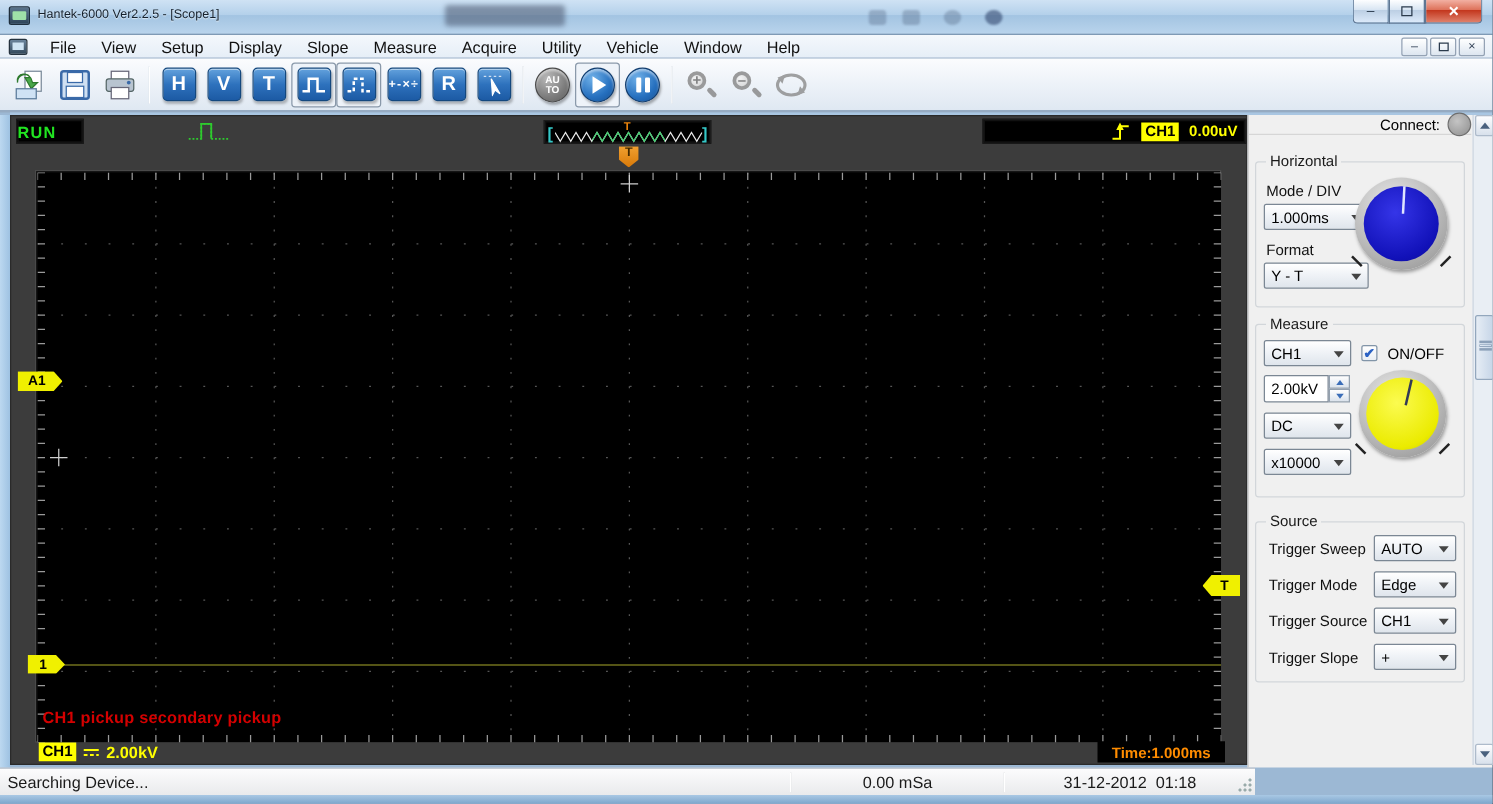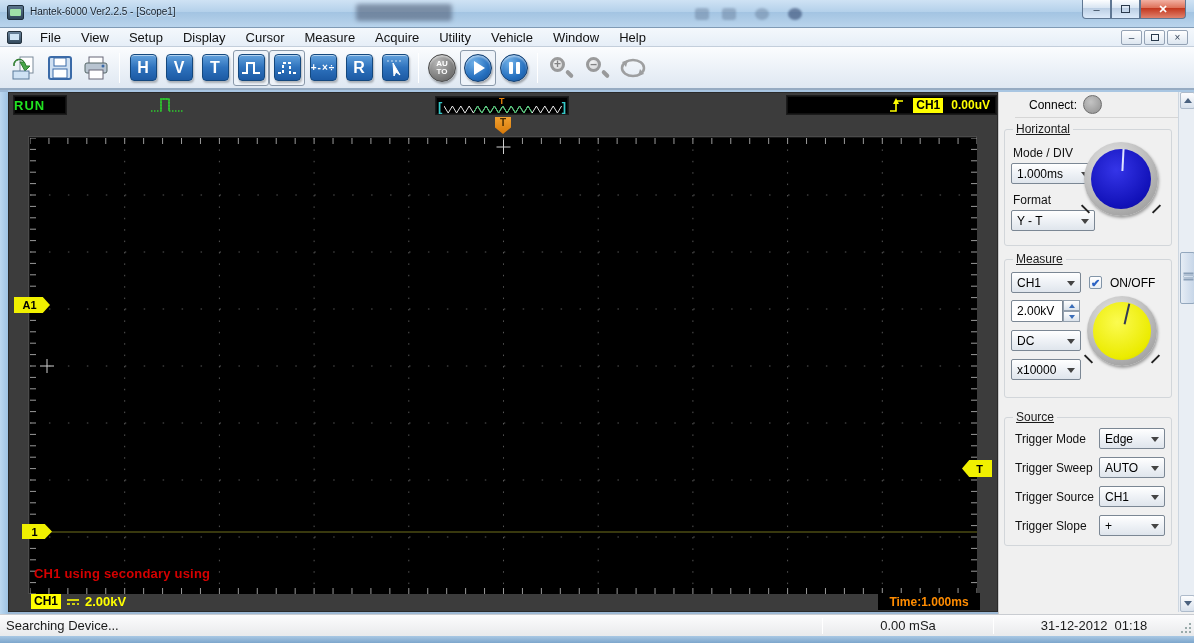--- a/index.html
+++ b/index.html
@@ -87,26 +87,26 @@
   #marker-tr { left:932px; top:322px; width:30px; height:17px; clip-path:polygon(24% 0,100% 0,100% 100%,24% 100%,0 50%); padding-left:5px; }
   #marker-tt { left:486px; top:24px; width:16px; height:17px; background:linear-gradient(#f0a030,#d87908);
     clip-path:polygon(0 0,100% 0,100% 62%,50% 100%,0 62%); color:#402800; display:flex; align-items:flex-start;
     justify-content:center; font-size:10px; font-weight:bold; }
   #ch-readout { left:22px; top:501px; display:flex; align-items:center; gap:5px; }
   #time-box { left:869px; top:500px; width:102px; height:17px; background:#000; display:flex; align-items:center; justify-content:center; }
   #time-text { color:#ff8c00; font-size:12px; font-weight:bold; }
 
   
   #panel { left:998px; top:92px; width:196px; height:522px; background:#f0f0f0; border-left:1px solid #c8c8c8; }
-  #connect-row { left:16px; top:0; width:178px; height:26px; display:flex; align-items:center; padding-left:14px; gap:6px;
-    border-bottom:1px solid #d6d6d6; }
+  #connect-row { left:0; top:0; width:178px; height:16px; display:flex; align-items:center; padding-left:14px; gap:6px;
+    border-bottom:1px solid #d6d6d6;justify-content:flex-end; }
   #connect-led { width:19px; height:19px; border-radius:50%; border:1px solid #6e6e6e;
     background:radial-gradient(circle at 40% 35%, #c4c4c4, #8f8f8f); }
   fieldset { position:absolute; left:5px; width:168px; border:1px solid #d2d6da; border-radius:3px; padding:4px 0 0 6px; }
-  legend { font-size:12px; color:#1a1a1a; padding:0 3px; margin-left:2px;text-decoration:underline; }
+  legend { font-size:12px; color:#1a1a1a; padding:0 3px; margin-left:2px; }
   .fld-label { font-size:12px; color:#111; margin:6px 0 3px 2px; }
   .dd { position:relative; width:84px; height:21px; border:1px solid #7b8794; border-radius:2px;
     background:linear-gradient(#ffffff,#f0f3f7 45%,#dfe5ec); display:flex; align-items:center; padding-left:5px; font-size:12px; color:#000; }
   .dd:after { content:""; position:absolute; right:5px; top:8px; border-left:4px solid transparent;
     border-right:4px solid transparent; border-top:5px solid #444; }
   .knob { position:absolute; border-radius:50%;
     background:radial-gradient(circle at 40% 30%, #e8e8e8, #b9b9b9 55%, #8e8e8e); box-shadow:1px 2px 3px rgba(0,0,0,.35); }
   .knob-inner { position:absolute; left:9%; top:9%; width:82%; height:82%; border-radius:50%; }
   .knob-pointer { position:absolute; left:50%; top:10%; width:2px; height:30%; transform-origin:50% 133%; }
   .knob-tick { position:absolute; width:11px; height:2px; background:#222; }
@@ -128,21 +128,21 @@
   .sb-btn { position:absolute; left:1px; width:15px; height:17px; background:linear-gradient(#fdfdfe,#d8e1ec);
     border:1px solid #aebbcb; border-radius:2px; display:flex; align-items:center; justify-content:center; }
   .sb-btn i { border-left:4px solid transparent; border-right:4px solid transparent; }
   .sb-up i { border-bottom:5px solid #4a617e; } .sb-down i { border-top:5px solid #4a617e; }
   #sb-thumb { position:absolute; left:1px; top:160px; width:15px; height:52px; border:1px solid #93a7bd;
     border-radius:2px; background:linear-gradient(90deg,#e6edf5,#c7d6e8); }
   #sb-thumb:before { content:""; position:absolute; left:3px; top:23px; width:9px; height:1px;
     box-shadow:0 0 0 .5px #8ba0b8, 0 3px 0 .5px #8ba0b8, 0 -3px 0 .5px #8ba0b8; }
 
   
-  #statusbar { left:0; top:614px; width:1194px; height:22px; background:linear-gradient(#fcfcfd,#e9eaec);
+  #statusbar { left:0; top:614px; width:1004px; height:22px; background:linear-gradient(#fcfcfd,#e9eaec);
     border-top:1px solid #c9ccd1; display:flex; align-items:center; color:#1a1a1a; font-size:13px; }
   .sb-sep { width:1px; height:16px; background:#c4c7cb; border-right:1px solid #fff; }
   #grip { position:absolute; right:2px; bottom:2px; width:12px; height:12px;
     background:radial-gradient(circle at 2px 10px,#9aa 1px,transparent 1.5px),
                radial-gradient(circle at 6px 6px,#9aa 1px,transparent 1.5px),
                radial-gradient(circle at 10px 2px,#9aa 1px,transparent 1.5px),
                radial-gradient(circle at 6px 10px,#9aa 1px,transparent 1.5px),
                radial-gradient(circle at 10px 6px,#9aa 1px,transparent 1.5px),
                radial-gradient(circle at 10px 10px,#9aa 1px,transparent 1.5px); }
   #bottom-border { left:0; top:636px; width:1194px; height:7px; background:linear-gradient(#a9c8e4,#7da6cc); }
@@ -168,21 +168,21 @@
       <div class="win-btn" id="close-btn">✕</div>
     </div>
   </div>
 
   <div id="menubar" class="abs">
     <div id="menu-icon"></div>
     <div class="menu-item">File</div>
     <div class="menu-item">View</div>
     <div class="menu-item">Setup</div>
     <div class="menu-item">Display</div>
-    <div class="menu-item">Cursor</div>
+    <div class="menu-item">Slope</div>
     <div class="menu-item">Measure</div>
     <div class="menu-item">Acquire</div>
     <div class="menu-item">Utility</div>
     <div class="menu-item">Vehicle</div>
     <div class="menu-item">Window</div>
     <div class="menu-item">Help</div>
     <div id="mdi-buttons">
       <div class="mdi-btn">–</div>
       <div class="mdi-btn">
           <span class="restore-glyph" style="width:8px;height:7px"></span>
@@ -530,21 +530,21 @@
           <line x1="928.0600000000012" y1="450" x2="928.0600000000012" y2="456" stroke="#9a9a9a" stroke-width="1"></line>
           <line x1="947.0000000000013" y1="0" x2="947.0000000000013" y2="6" stroke="#9a9a9a" stroke-width="1"></line>
           <line x1="947.0000000000013" y1="450" x2="947.0000000000013" y2="456" stroke="#9a9a9a" stroke-width="1"></line>
           <line x1="466.5" y1="9" x2="480.5" y2="9" stroke="#cfcfcf" stroke-width="1"></line>
           <line x1="473.5" y1="2" x2="473.5" y2="16" stroke="#cfcfcf" stroke-width="1"></line>
           <line x1="10" y1="228" x2="24" y2="228" stroke="#cfcfcf" stroke-width="1"></line>
           <line x1="17" y1="221" x2="17" y2="235" stroke="#cfcfcf" stroke-width="1"></line>
           <line x1="0" y1="394" x2="947" y2="394" stroke="#70701c" stroke-width="1.2"></line>
           <polyline points="0,167 128,167 131,172 133,180 135,170 138,178 141,169 144,176 147,169 150,174 153,169 156,173 160,169 164,172 168,168 173,171 178,168 184,170 190,168 196,170 204,169 250,169 300,168 350,169 400,168 450,169 500,168 530,169 552,168 562,170 572,168 582,170 592,168 602,170 612,168 622,170 630,168 633,166 634,43 635,100 636,152 640,155 680,155 720,156 760,156 800,157 820,158 828,159 832,154 836,151 840,153 844,160 848,168 851,174 854,177 857,173 860,170 863,168 866,171 870,168 874,170 878,167 882,169 900,169 947,169" fill="none" stroke="undefined" stroke-width="1.8" stroke-linejoin="round"></polyline>
         </svg>
-      <div id="annotation" class="abs">CH1 using secondary using</div>
+      <div id="annotation" class="abs">CH1 pickup secondary pickup</div>
       <div id="marker-a1" class="abs marker">A1</div>
       <div id="marker-g1" class="abs marker">1</div>
       <div id="marker-tr" class="abs marker">T</div>
     </div>
 
     <div id="ch-readout" class="abs">
       <span class="chip">CH1</span>
       <svg width="14" height="12" viewBox="0 0 14 12">
         <line x1="1" y1="4" x2="13" y2="4" stroke="#ffff00" stroke-width="1.6"></line>
         <line x1="1" y1="8" x2="13" y2="8" stroke="#ffff00" stroke-width="1.6" stroke-dasharray="3 2"></line>
@@ -612,29 +612,29 @@
     <div class="knob abs" style="left:88px;top:204px;width:70px;height:70px">
       <div class="knob-inner" style="background:radial-gradient(circle at 42% 35%, #fbfb50, #ebeb00 70%, #c8c800)"></div>
       <div class="knob-pointer" style="background:#333a55;transform:rotate(13deg)"></div>
       <div class="knob-tick" style="left:-4px;bottom:6px;transform:rotate(45deg)"></div>
       <div class="knob-tick" style="right:-4px;bottom:6px;transform:rotate(-45deg)"></div>
     </div>
 
     <fieldset style="top:318px;height:136px">
       <legend>Source</legend>
       <div class="trig-row">
+        <span class="lbl">Trigger Sweep</span>
+        <div class="dd">
+            <span>AUTO</span>
+          </div>
+      </div>
+      <div class="trig-row">
         <span class="lbl">Trigger Mode</span>
         <div class="dd">
             <span>Edge</span>
-          </div>
-      </div>
-      <div class="trig-row">
-        <span class="lbl">Trigger Sweep</span>
-        <div class="dd">
-            <span>AUTO</span>
           </div>
       </div>
       <div class="trig-row">
         <span class="lbl">Trigger Source</span>
         <div class="dd">
             <span>CH1</span>
           </div>
       </div>
       <div class="trig-row">
         <span class="lbl">Trigger Slope</span>

